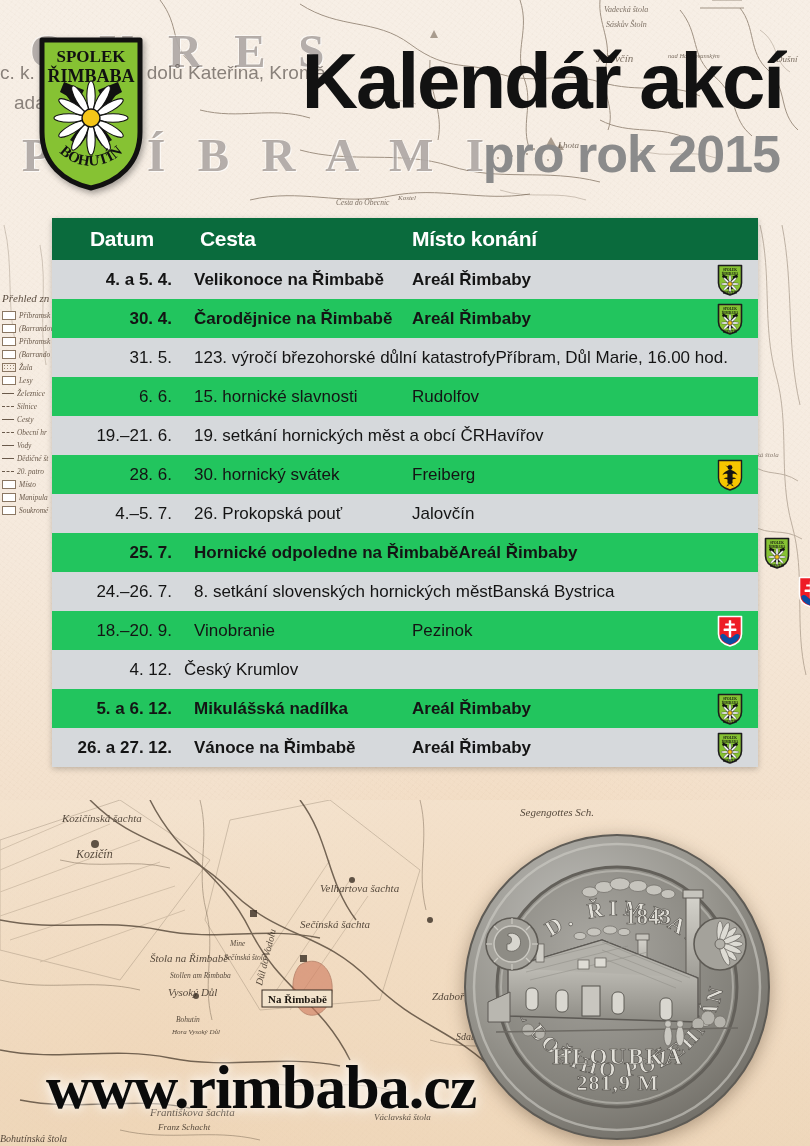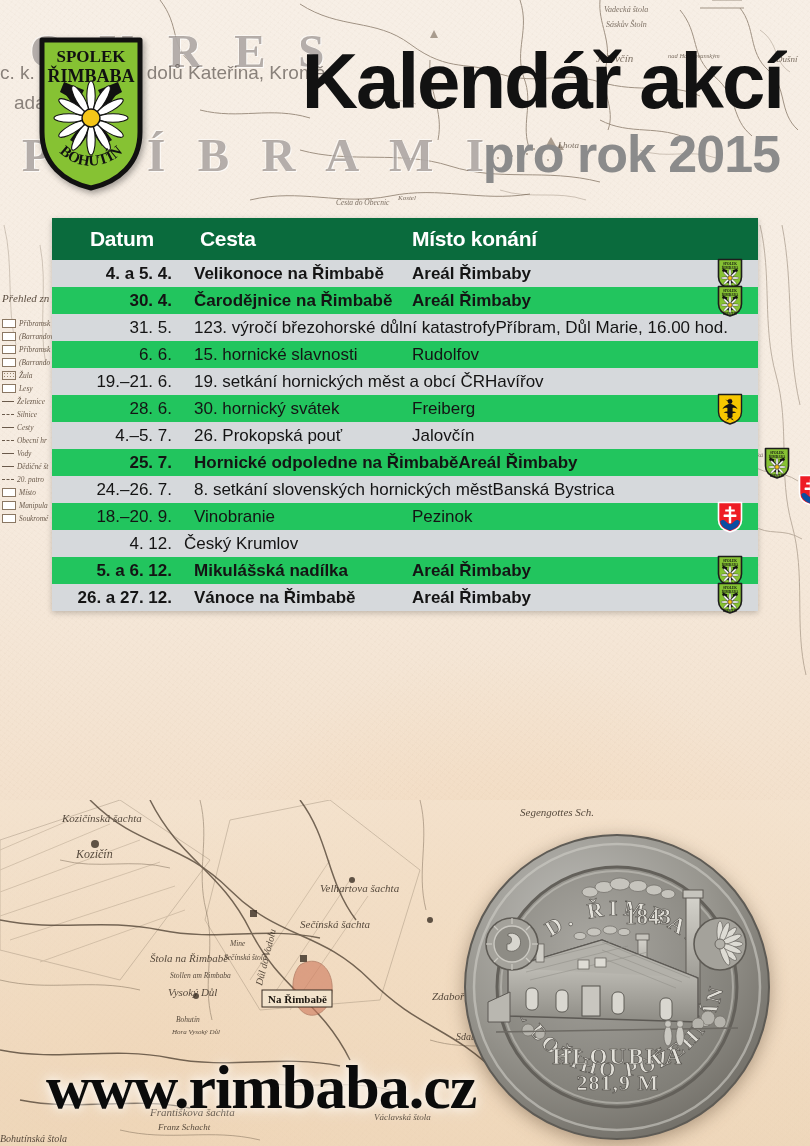--- a/index.html
+++ b/index.html
@@ -38,21 +38,21 @@
   .ghost-okres{left:30px;top:24px;font-size:47px;}
   .ghost-pribrami{left:22px;top:128px;font-size:47px;}
   .ghost-sub{position:absolute;left:0px;top:62px;font-size:19px;color:rgba(70,62,56,.62);
     font-family:"Liberation Sans", sans-serif;white-space:nowrap;}
   .ghost-sub2{position:absolute;left:14px;top:92px;font-size:19px;color:rgba(70,62,56,.62);
     font-family:"Liberation Sans", sans-serif;white-space:nowrap;}
 
   
   .legend{position:absolute;left:2px;top:292px;width:58px;
     font-family:"Liberation Serif", serif;color:#6a5a4b;}
-  .legend .lg-head{font-size:11px;font-style:italic;margin-bottom:13px;color:#5d4f42;}
+  .legend .lg-head{font-size:11px;font-style:italic;margin-bottom:5px;color:#5d4f42;}
   .legend .lg-row{display:flex;align-items:center;gap:3px;height:13px;font-size:7.4px;font-style:italic;white-space:nowrap;}
   .legend .sw{width:12px;height:7px;flex:0 0 12px;border:.5px solid #8a7763;background:#fff;}
   .legend .sw.hatch{background:repeating-linear-gradient(45deg,#b9a georgia 0 0,#a8937d 0 1px,transparent 1px 3px);}
   .legend .sw.dots{background:radial-gradient(#9a8770 .5px,transparent .6px) 0 0/3px 3px;}
   .legend .ln{width:12px;height:0;flex:0 0 12px;border-top:1.4px solid #6a5a4b;}
   .legend .ln.dash{border-top-style:dashed;}
   .legend .ln.thin{border-top-width:.7px;}
 
   
   .title-main{position:absolute;right:27px;top:42px;
@@ -72,21 +72,21 @@
   .thead{display:flex;align-items:center;height:42px;background:#0a6b3d;}
   .thead .th{color:#fff;font-weight:700;font-size:21px;letter-spacing:-.3px;}
   .c-date{width:120px;flex:0 0 120px;text-align:right;padding-right:0;}
   .c-event{flex:1 1 auto;padding-left:22px;}
   .c-place{width:290px;flex:0 0 290px;}
   .c-flag{width:56px;flex:0 0 56px;display:flex;align-items:center;justify-content:center;}
   .thead .c-date{padding-left:38px;text-align:left;width:102px;flex:0 0 102px;}
   .thead .c-event{padding-left:8px;}
   .thead .c-place{width:290px;flex:0 0 290px;}
 
-  .row{display:flex;align-items:center;height:27px;font-size:17px;color:#141414;}
+  .row{display:flex;align-items:center;height:39px;font-size:17px;color:#141414;}
   .row.alt{background:#d6d9dc;}
   .row.base{background:#22c55e;}
   .row.bold{font-weight:700;}
   .row .c-date{padding-right:12px;white-space:nowrap;}
   .row .c-event{padding-left:10px;white-space:nowrap;}
   .row .c-place{white-space:nowrap;}
 
   .flag{width:26px;height:32px;display:block;}
 
   

